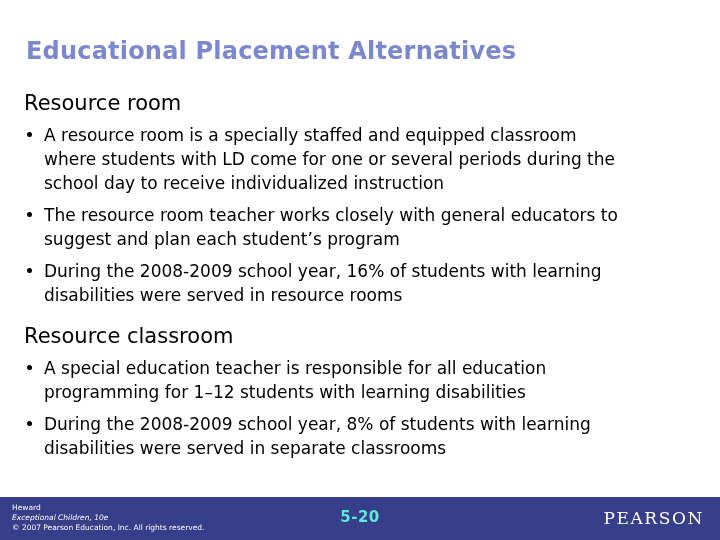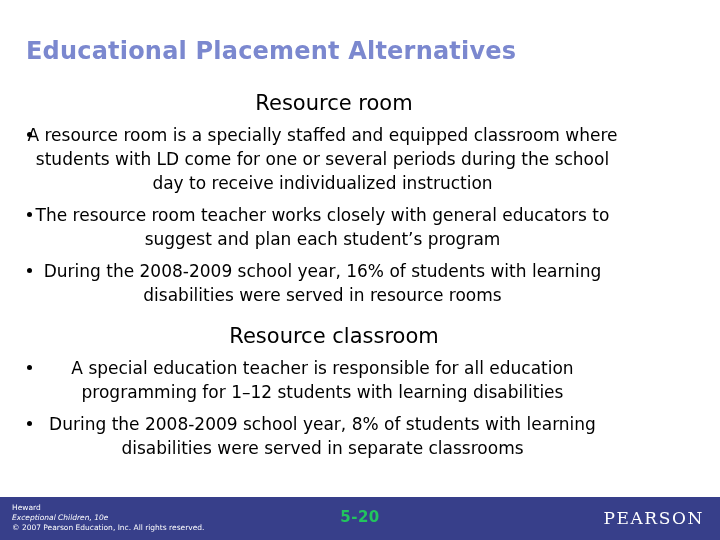--- a/index.html
+++ b/index.html
@@ -32,21 +32,20 @@
     color: #7b88cf;
     white-space: nowrap;
   }
 
   
   .body-area {
     position: absolute;
     left: 0;
     top: 90px;
     width: 644px;
-    text-align: center;
   }
 
   .section {
     margin: 0;
     padding: 0;
   }
   .section + .section {
     margin-top: 16px;
   }
 
@@ -61,21 +60,21 @@
 
   .bullet-list {
     list-style: none;
     margin: 0;
     padding: 0;
   }
 
   .bullet-item {
     position: relative;
     margin: 0 0 8px 0;
-    padding: 0 26px 0 27px;
+    padding: 0 26px 0 44px;
     font-family: "DejaVu Sans", sans-serif;
     font-size: 17px;
     line-height: 24px;
     color: #000000;
   }
   .bullet-item:last-child {
     margin-bottom: 0;
   }
   .bullet-dot {
     position: absolute;
@@ -114,21 +113,21 @@
   }
   .page-number {
     position: absolute;
     left: 0;
     top: 11px;
     width: 720px;
     text-align: center;
     font-family: "DejaVu Sans", sans-serif;
     font-size: 15px;
     font-weight: bold;
-    color: #22c55e;
+    color: #5eead4;
     letter-spacing: 0.5px;
   }
   .brand-logo {
     position: absolute;
     right: 16px;
     top: 11px;
     font-family: "DejaVu Serif", serif;
     font-size: 17px;
     font-weight: normal;
     letter-spacing: 1.6px;

